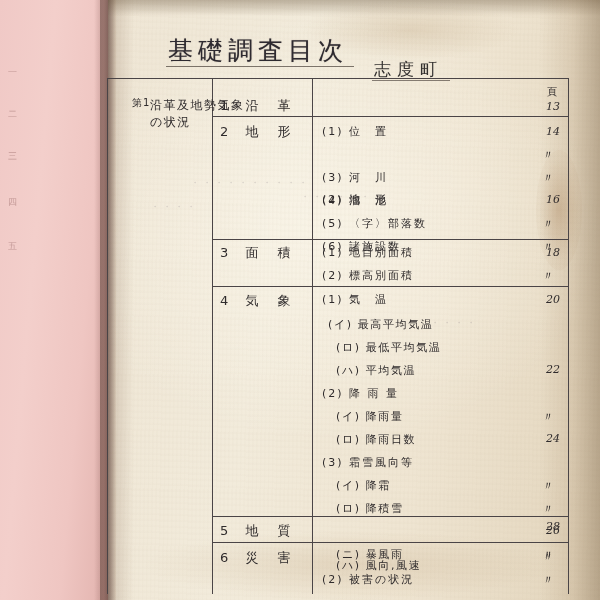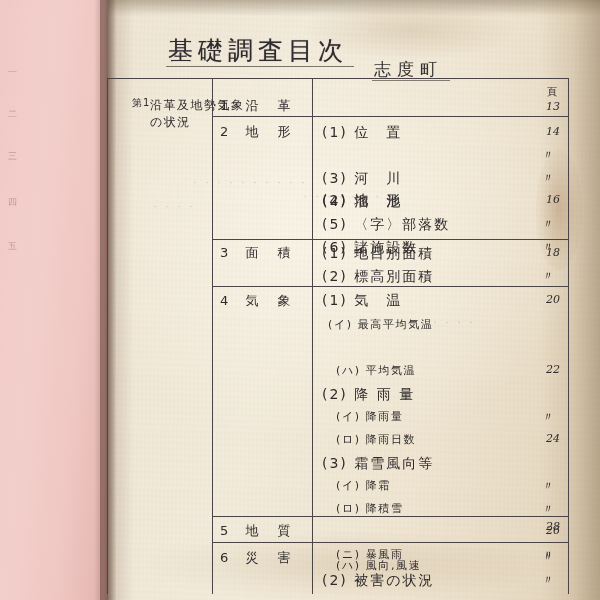--- a/index.html
+++ b/index.html
@@ -183,21 +183,21 @@
     font-size: 12px;
     letter-spacing: 1.5px;
     line-height: 17px;
     padding-left: 36px;
   }
   .sec {
     font-size: 13px;
     letter-spacing: 3px;
   }
   .item {
-    font-size: 14px;
+    font-size: 11px;
     letter-spacing: 2px;
   }
   .item-sub {
     font-size: 11px;
     letter-spacing: 1.6px;
   }
   .pagecol {
     position: absolute;
     right: 8px;
     font-size: 11px;
@@ -294,20 +294,21 @@
     <div class="cell sec" style="left:112px; top:165px;"><span>3</span>&nbsp;&nbsp;<span>面　積</span></div>
     <div class="cell item" style="left:214px; top:166px;">(1) 地目別面積</div>
     <div class="pagecol" style="top:167px;">18</div>
     <div class="cell item" style="left:214px; top:189px;">(2) 標高別面積</div>
     <div class="ditto" style="top:189px;">〃</div>
 
     <div class="cell sec" style="left:112px; top:213px;"><span>4</span>&nbsp;&nbsp;<span>気　象</span></div>
     <div class="cell item" style="left:214px; top:213px;">(1) 気　温</div>
     <div class="pagecol" style="top:214px;">20</div>
     <div class="cell item-sub" style="left:220px; top:238px;">(イ) 最高平均気温</div>
+    <div class="cell item-sub" style="left:228px; top:261px;">(ロ) 最低平均気温</div>
     <div class="cell item-sub" style="left:228px; top:284px;text-align:right;">(ハ) 平均気温</div>
     <div class="pagecol" style="top:284px;">22</div>
     <div class="cell item" style="left:214px; top:307px;">(2) 降 雨 量</div>
     <div class="cell item-sub" style="left:228px; top:330px;">(イ) 降雨量</div>
     <div class="ditto" style="top:330px;">〃</div>
     <div class="cell item-sub" style="left:228px; top:353px;">(ロ) 降雨日数</div>
     <div class="pagecol" style="top:353px;">24</div>
     <div class="cell item" style="left:214px; top:376px;">(3) 霜雪風向等</div>
     <div class="cell item-sub" style="left:228px; top:399px;">(イ) 降霜</div>
     <div class="ditto" style="top:399px;">〃</div>

